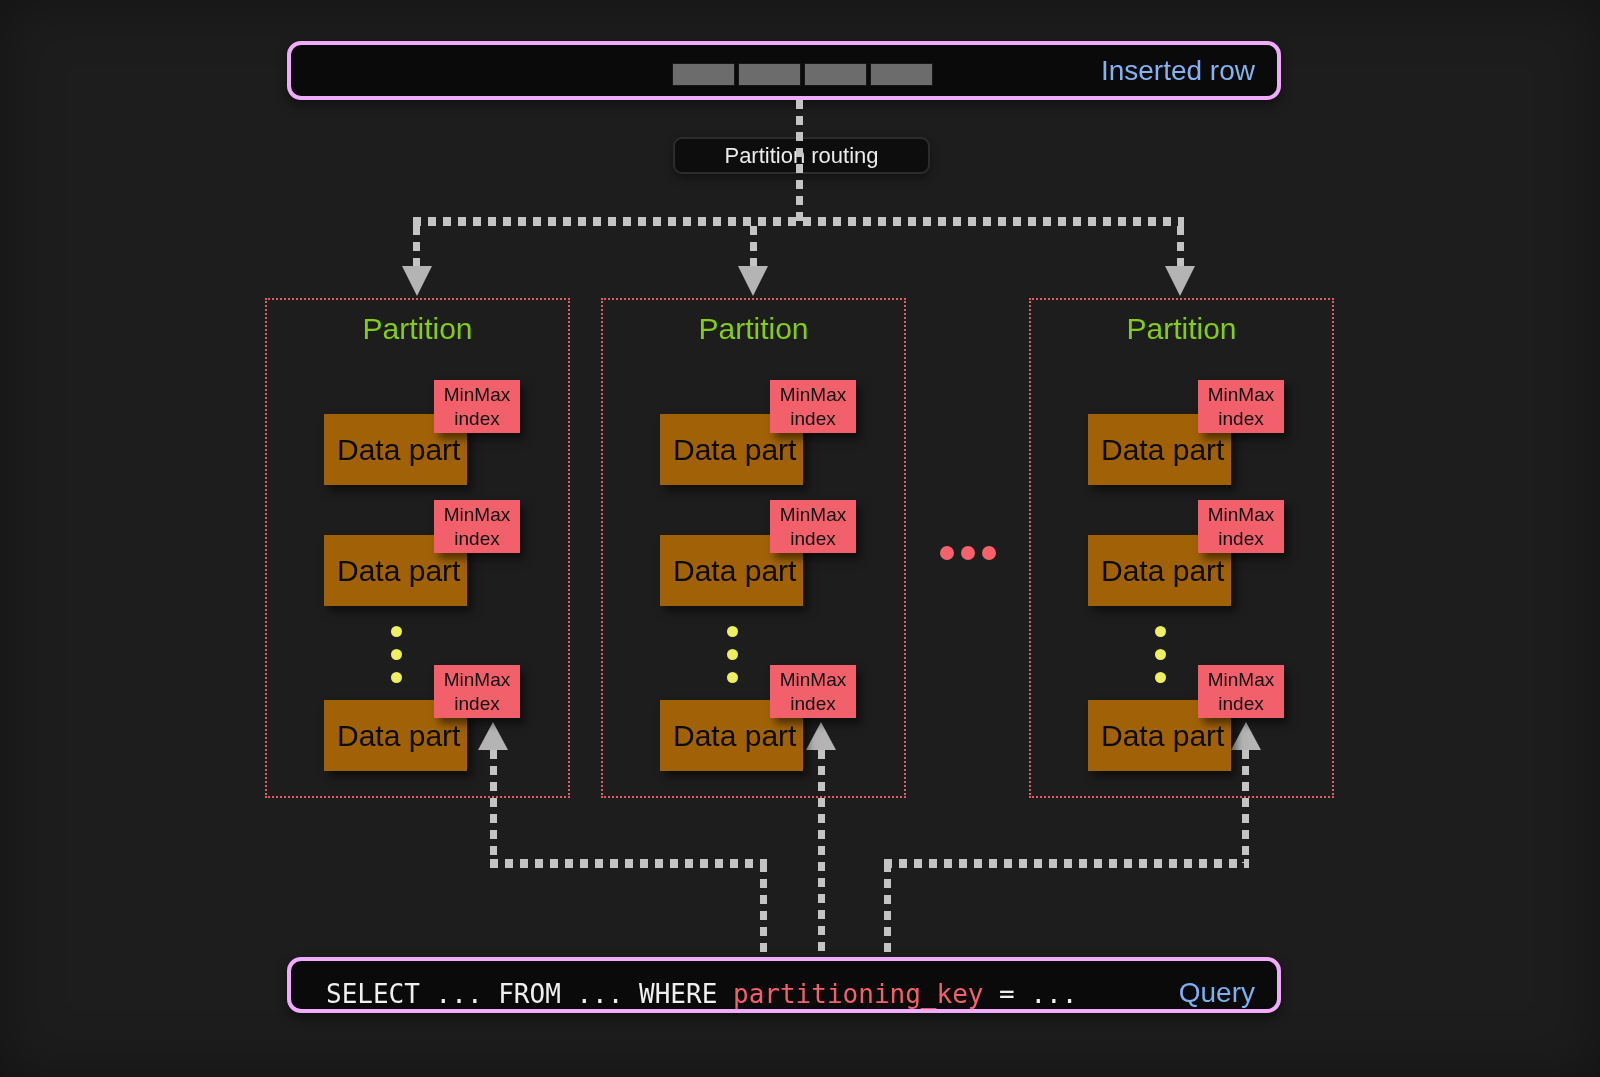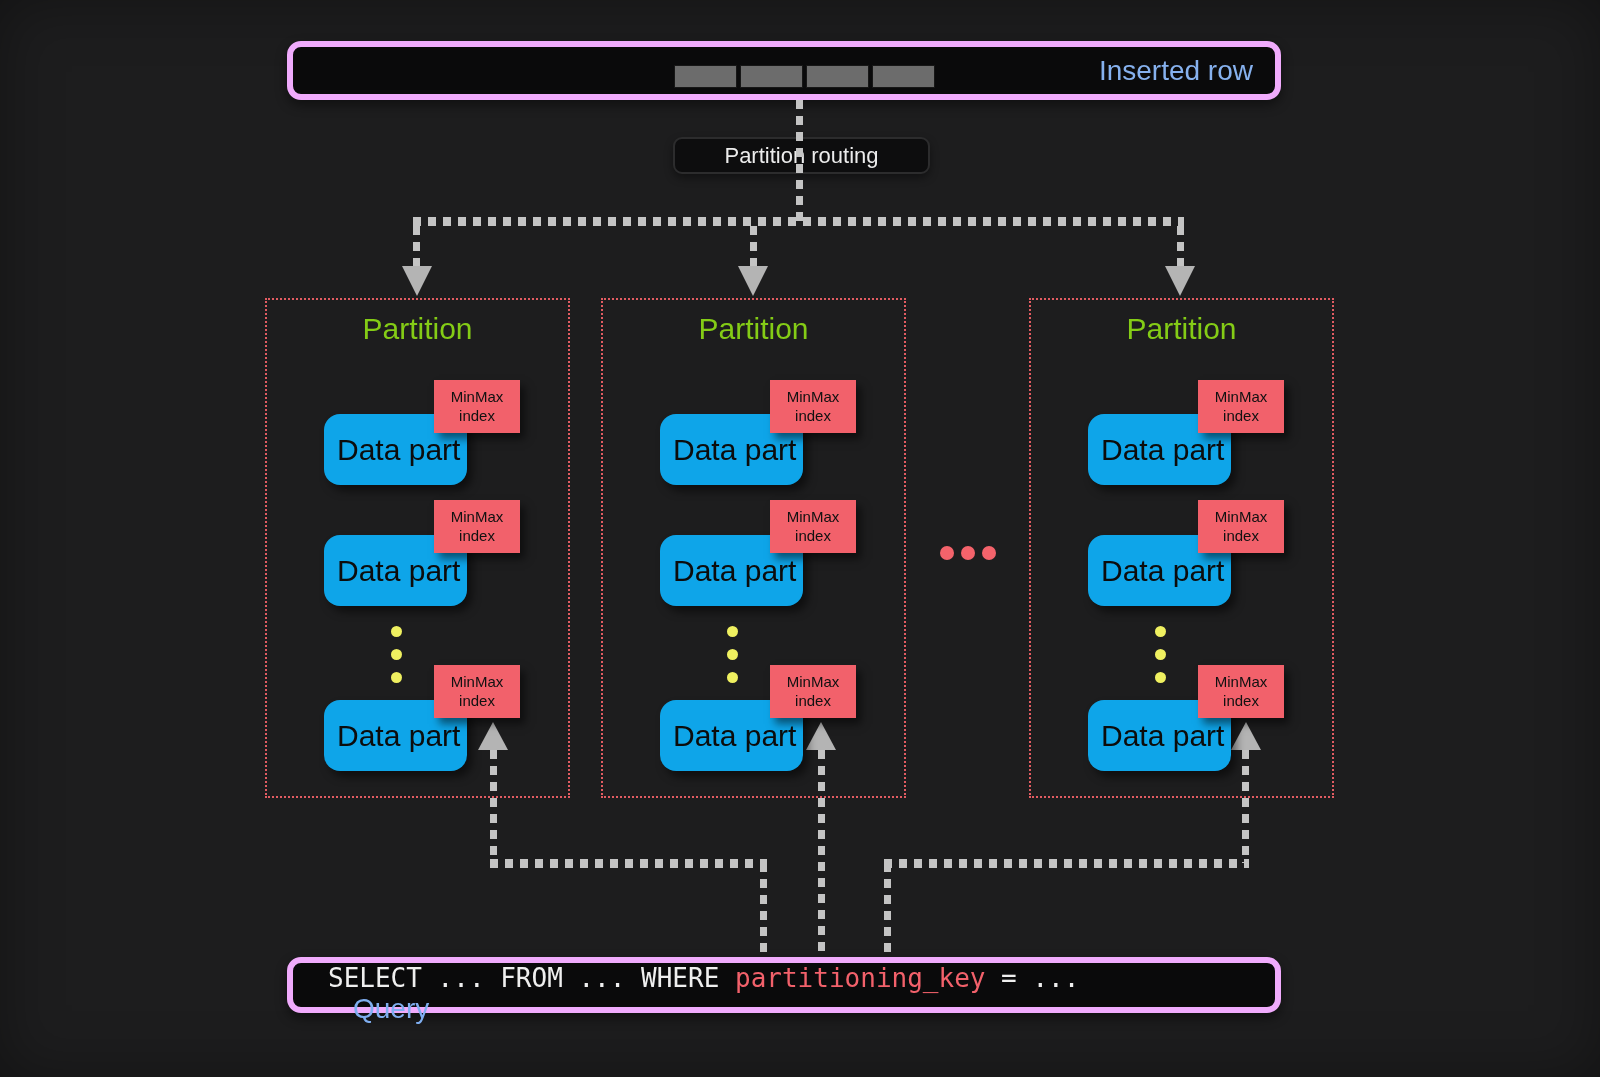--- a/index.html
+++ b/index.html
@@ -4,21 +4,21 @@
 <style>
   html,body{margin:0;padding:0;background:#141414;}
   .canvas{
     position:relative;width:1600px;height:1077px;margin:0 auto;
     background:#1d1d1e;overflow:hidden;
     font-family:"Liberation Sans", sans-serif;
     box-shadow:inset 0 0 60px rgba(0,0,0,.35);
   }
   
   .panel{
-    position:absolute;background:#0a0a0b;border:6px solid #f0abfc;
+    position:absolute;background:#0a0a0b;border:4px solid #f0abfc;
     border-radius:14px;box-shadow:0 5px 12px rgba(0,0,0,.45);
     box-sizing:border-box;
   }
   .tag-box{
     position:absolute;background:#0d0d0e;border:2px solid #2c2c2d;
     border-radius:9px;box-sizing:border-box;display:flex;
     align-items:center;justify-content:center;
     color:#ececec;font-size:22px;box-shadow:0 4px 9px rgba(0,0,0,.4);
   }
   
@@ -36,33 +36,33 @@
   .cells{position:absolute;left:381px;top:18px;display:flex;gap:3px;}
   .cell{width:63px;height:23px;background:#6c6c6c;border:1px solid #171717;box-sizing:border-box;}
   .row-label{position:absolute;right:22px;top:50%;transform:translateY(-50%);
     color:#86b1ee;font-size:28px;}
   
   .partition{position:absolute;top:298px;width:305px;height:500px;
     border:2px dotted #e25c62;box-sizing:border-box;}
   .partition-title{position:absolute;left:0;right:0;top:12px;text-align:center;
     color:#84cc16;font-size:30px;}
   .minmax{position:absolute;left:167px;width:86px;height:53px;background:#f2616b;
-    color:#111;font-size:15px;line-height:1.25;text-align:center;z-index:2;
+    color:#111;font-size:19px;line-height:1.25;text-align:center;z-index:2;
     display:flex;align-items:center;justify-content:center;padding:0 4px;
     box-sizing:border-box;box-shadow:5px 6px 8px rgba(0,0,0,.5);}
-  .datapart{position:absolute;left:57px;width:143px;height:71px;background:#0ea5e9;
+  .datapart{position:absolute;left:57px;width:143px;height:71px;background:#a16207;
     color:#0c0c0c;font-size:30px;display:flex;align-items:center;z-index:1;
-    padding-left:13px;box-sizing:border-box;box-shadow:5px 6px 8px rgba(0,0,0,.5);border-radius:16px;}
+    padding-left:13px;box-sizing:border-box;box-shadow:5px 6px 8px rgba(0,0,0,.5);}
   .ydots{position:absolute;left:124px;top:326px;display:flex;flex-direction:column;gap:12px;}
   .ydot{width:11px;height:11px;border-radius:50%;background:#eff060;}
   .rdots{position:absolute;left:940px;top:546px;display:flex;gap:7px;z-index:1;}
   .rdot{width:14px;height:14px;border-radius:50%;background:#f4636b;}
   
-  .query-box{display:flex;align-items:flex-start;justify-content:space-between;
-    padding:0 22px 0 35px;flex-direction:column;}
+  .query-box{display:flex;align-items:flex-end;justify-content:space-between;
+    padding:0 22px 0 35px;}
   .sql{font-family:"DejaVu Sans Mono", monospace;font-size:26px;color:#efefef;white-space:pre;}
   .sql .hl{color:#f2616b;}
   .query-label{color:#7faef0;font-size:28px;margin-left:25px;}
   .z5{z-index:5;} .z6{z-index:6;}
   .tag-text{position:relative;z-index:7;}
 </style>
 </head>
 <body>
 
 <div class="canvas">

